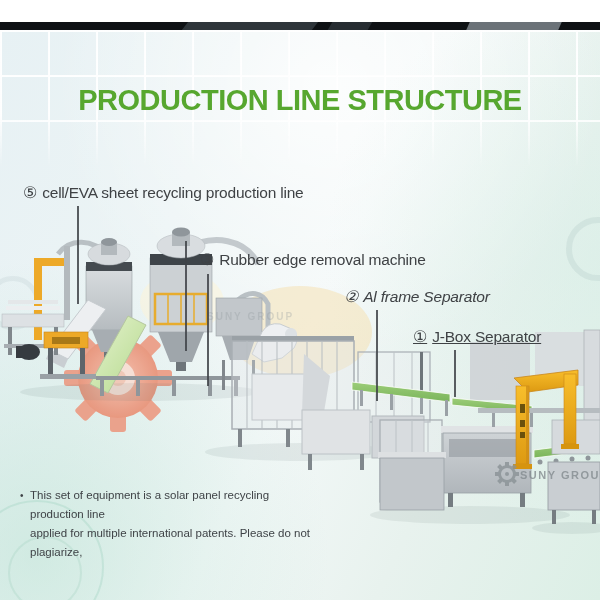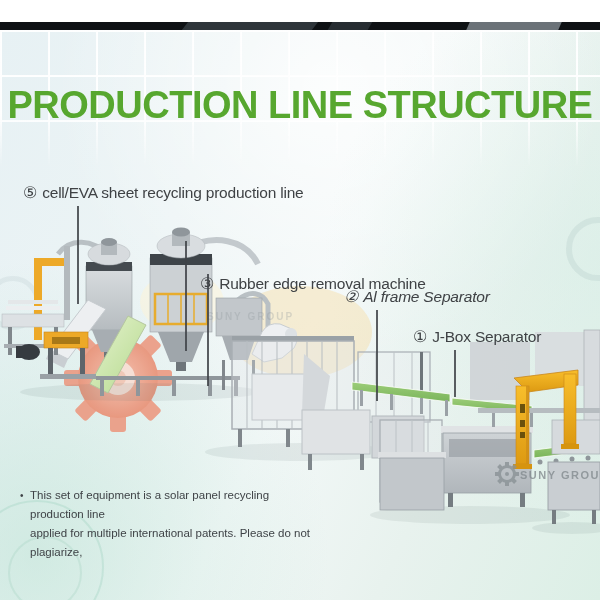--- a/index.html
+++ b/index.html
@@ -24,28 +24,28 @@
         repeating-linear-gradient(to right, rgba(165,190,196,.30) 0 1px, rgba(0,0,0,0) 1px 48px),
         repeating-linear-gradient(to bottom, rgba(165,190,196,.30) 0 1px, rgba(0,0,0,0) 1px 45px);
       -webkit-mask-image:linear-gradient(to bottom,#000 62%,transparent 100%);
       mask-image:linear-gradient(to bottom,#000 62%,transparent 100%);}
   .ring{position:absolute;border-radius:50%;border:6px solid rgba(150,175,180,.18);}
   .ring-r{left:566px;top:217px;width:52px;height:52px;}
   .ring-l{left:-14px;top:276px;width:44px;height:44px;border-width:5px;opacity:.8;}
   .ring-bl1{left:-30px;top:500px;width:130px;height:130px;border:2px solid rgba(150,205,185,.30);}
   .ring-bl2{left:8px;top:536px;width:70px;height:70px;border:2px solid rgba(150,205,185,.25);}
   .page-title{position:absolute;left:0;top:84px;width:600px;text-align:center;
-      font-size:38px;font-weight:bold;letter-spacing:-.5px;color:#57a72f;}
+      font-size:29px;font-weight:bold;letter-spacing:-.5px;color:#57a72f;}
   .lbl{position:absolute;font-size:15.5px;letter-spacing:-.2px;color:#3f4245;white-space:nowrap;}
   .lbl .num{margin-right:5px;font-size:16px;}
   .lbl-5{left:23px;top:183px;}
   .lbl-4{left:179px;top:216px;}
-  .lbl-3{left:200px;top:250px;margin-top:24px;}
+  .lbl-3{left:200px;top:250px;}
   .lbl-2{left:344px;top:287px;font-style:italic;}
-  .lbl-1{left:413px;top:327px;}
+  .lbl-1{left:413px;top:327px;text-decoration:underline;}
   .leader{position:absolute;width:2px;background:#3e4246;opacity:.85;}
   .ld-5{left:77px;top:206px;height:98px;}
   .ld-4{left:185px;top:241px;height:110px;}
   .ld-3{left:207px;top:274px;height:112px;}
   .ld-2{left:376px;top:310px;height:91px;}
   .ld-1{left:454px;top:350px;height:47px;}
   svg.machinery{position:absolute;left:0;top:0;width:600px;height:600px;}
   .footnote{position:absolute;left:30px;top:486px;width:290px;font-size:11.5px;
       line-height:19px;color:#3f4347;}
   .footnote .bullet{position:absolute;left:-10px;top:0px;font-size:10px;color:#3f4347;}

